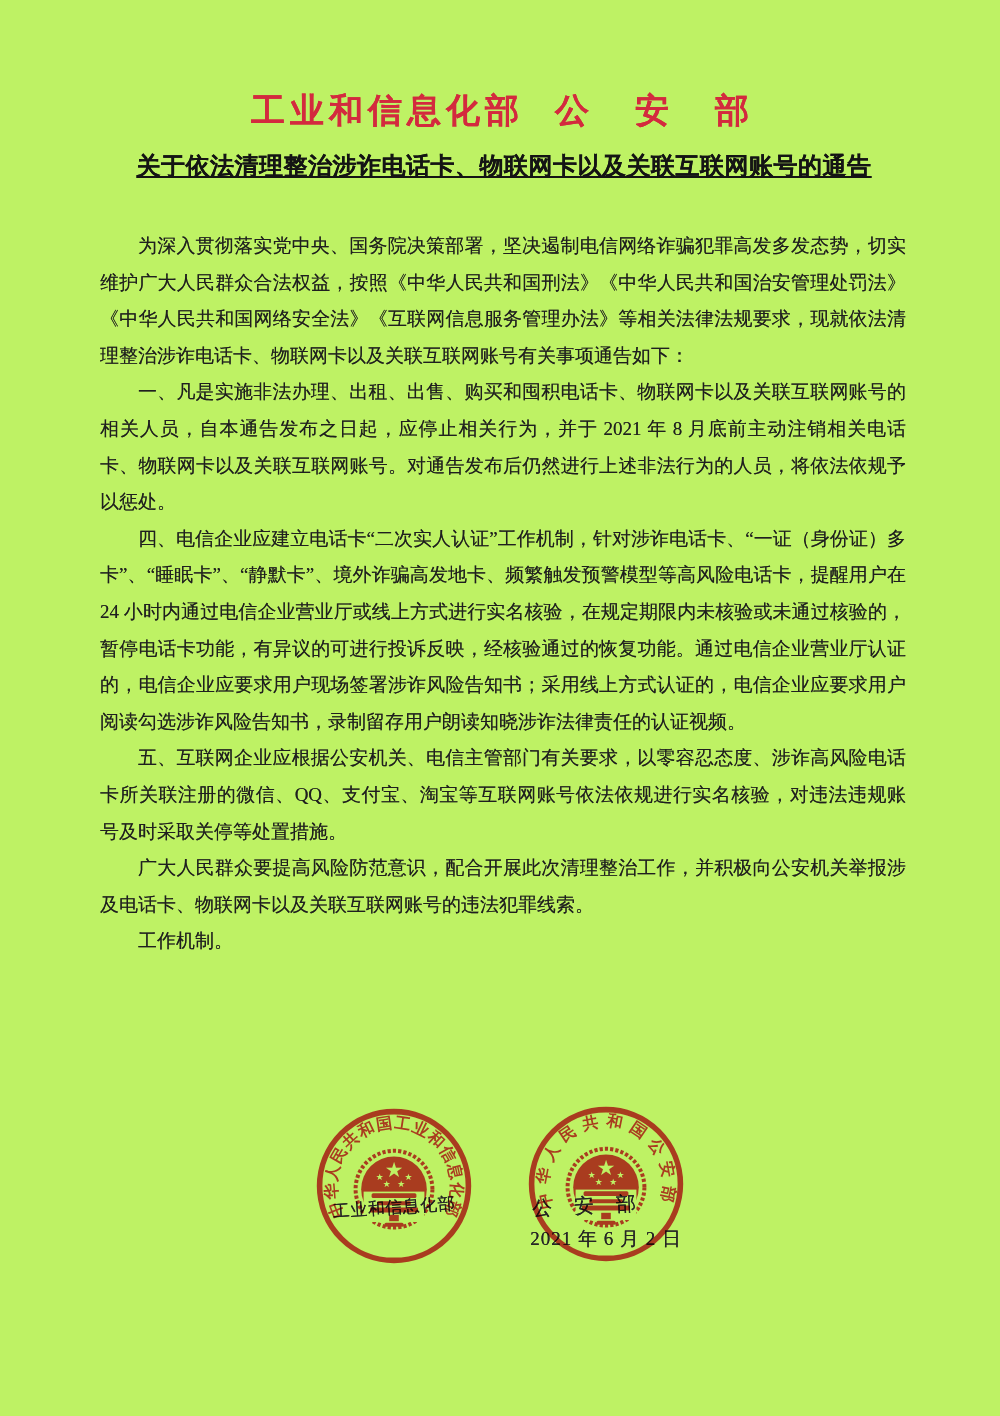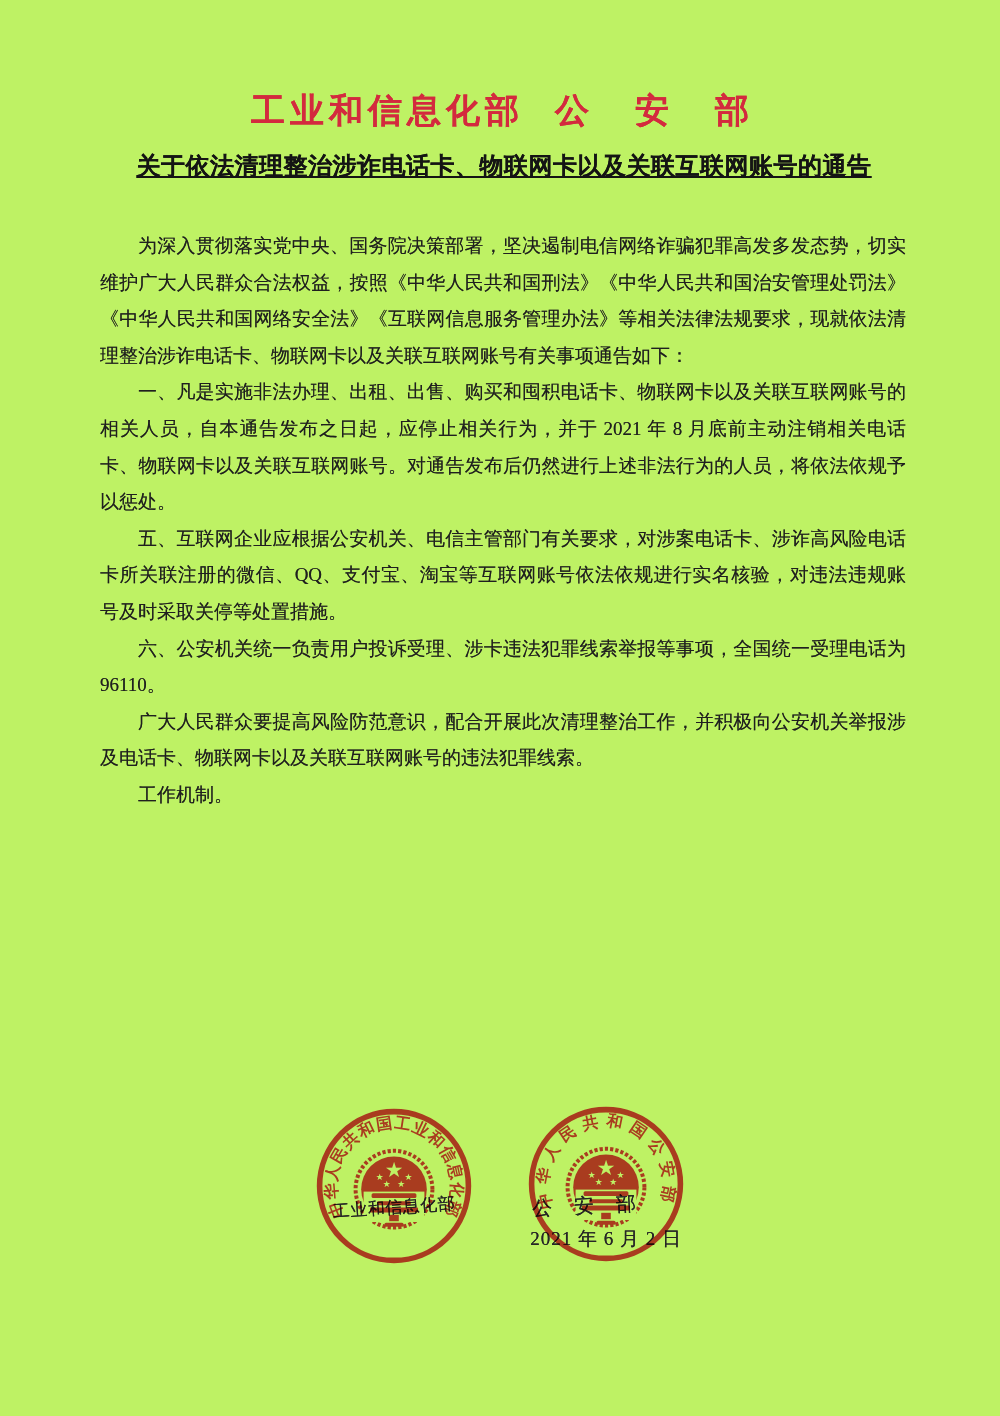--- a/index.html
+++ b/index.html
@@ -68,22 +68,22 @@
     <div class="ministries">
       <span class="ministry">工业和信息化部</span>
       <span class="ministry ministry-spaced">公安部</span>
     </div>
     <h1 class="doc-title">关于依法清理整治涉诈电话卡、物联网卡以及关联互联网账号的通告</h1>
   </header>
 
   <main class="doc-body">
     <p class="para">为深入贯彻落实党中央、国务院决策部署，坚决遏制电信网络诈骗犯罪高发多发态势，切实维护广大人民群众合法权益，按照《中华人民共和国刑法》《中华人民共和国治安管理处罚法》《中华人民共和国网络安全法》《互联网信息服务管理办法》等相关法律法规要求，现就依法清理整治涉诈电话卡、物联网卡以及关联互联网账号有关事项通告如下：</p>
     <p class="para">一、凡是实施非法办理、出租、出售、购买和囤积电话卡、物联网卡以及关联互联网账号的相关人员，自本通告发布之日起，应停止相关行为，并于 2021 年 8 月底前主动注销相关电话卡、物联网卡以及关联互联网账号。对通告发布后仍然进行上述非法行为的人员，将依法依规予以惩处。</p>
-    <p class="para">五、互联网企业应根据公安机关、电信主管部门有关要求，对涉案电话卡、涉诈高风险电话卡所关联注册的微信、QQ、支付宝、淘宝等互联网账号依法依规进行实名核验，对违法违规账号及时采取关停等处置措施。</p>
-    <p class="para">六、公安机关统一负责用户投诉受理、涉卡违法犯罪线索举报等事项，全国统一受理电话为 96110。</p>
+    <p class="para">四、电信企业应建立电话卡“二次实人认证”工作机制，针对涉诈电话卡、“一证（身份证）多卡”、“睡眠卡”、“静默卡”、境外诈骗高发地卡、频繁触发预警模型等高风险电话卡，提醒用户在 24 小时内通过电信企业营业厅或线上方式进行实名核验，在规定期限内未核验或未通过核验的，暂停电话卡功能，有异议的可进行投诉反映，经核验通过的恢复功能。通过电信企业营业厅认证的，电信企业应要求用户现场签署涉诈风险告知书；采用线上方式认证的，电信企业应要求用户阅读勾选涉诈风险告知书，录制留存用户朗读知晓涉诈法律责任的认证视频。</p>
+    <p class="para">五、互联网企业应根据公安机关、电信主管部门有关要求，以零容忍态度、涉诈高风险电话卡所关联注册的微信、QQ、支付宝、淘宝等互联网账号依法依规进行实名核验，对违法违规账号及时采取关停等处置措施。</p>
     <p class="para">广大人民群众要提高风险防范意识，配合开展此次清理整治工作，并积极向公安机关举报涉及电话卡、物联网卡以及关联互联网账号的违法犯罪线索。</p>
     <p class="para">工作机制。</p>
   </main>
 
   <div class="seal seal-left">
     <div class="seal-overlay-text">工业和信息化部</div>
     <svg class="seal-svg" viewBox="0 0 200 200">
       <circle class="ring-outer" cx="100" cy="100" r="93"></circle>
       <path id="sealArcLeft" d="M 37.6,136 A 72,72 0 1 1 162.4,136" fill="none"></path>
       <text class="seal-ring-text">

